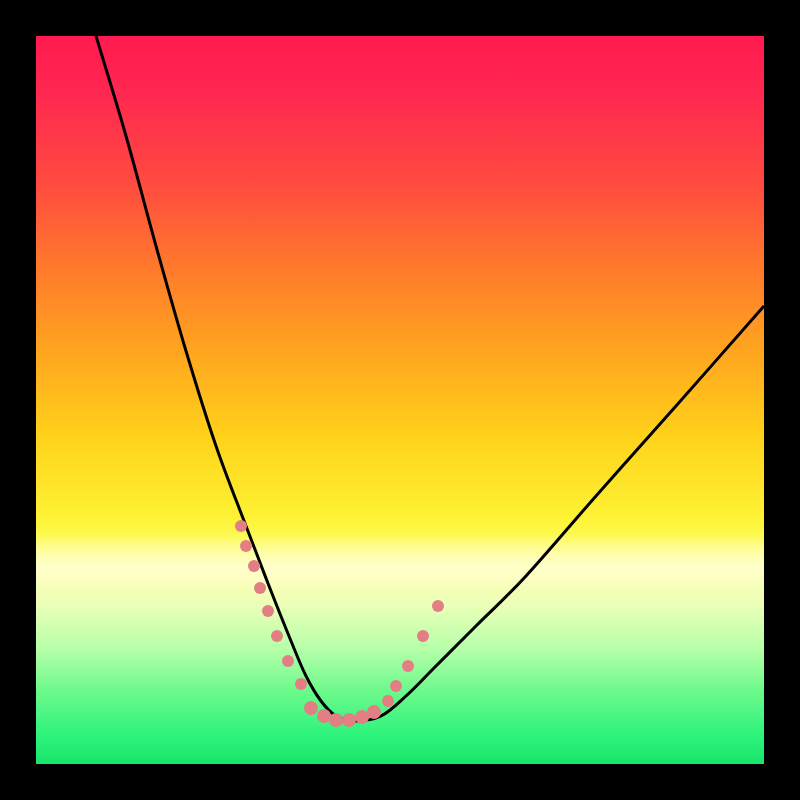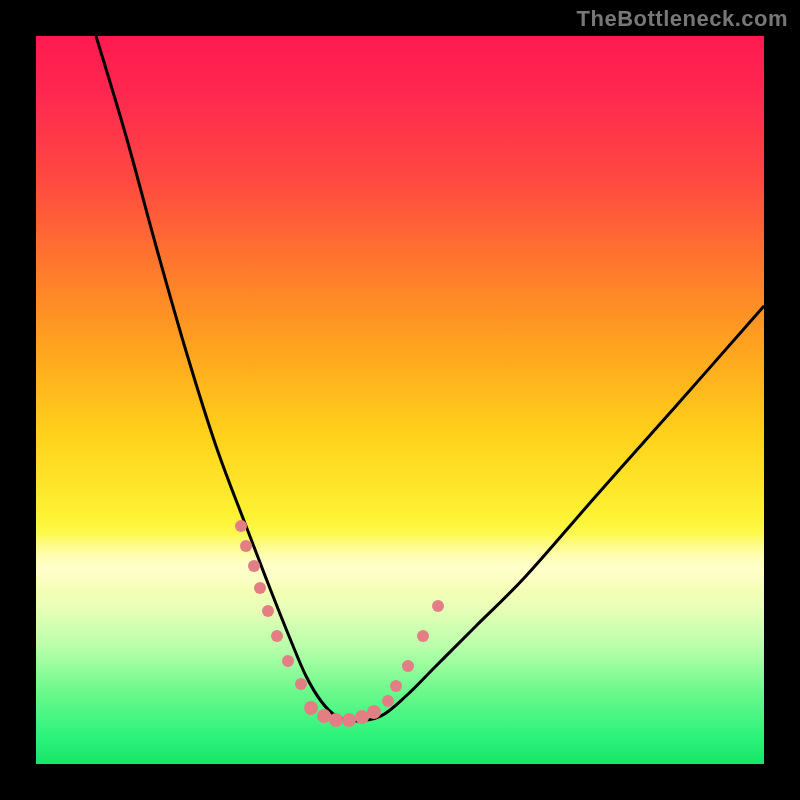--- a/index.html
+++ b/index.html
@@ -49,21 +49,20 @@
   svg.curves{position:absolute;left:0;top:0;width:728px;height:728px;pointer-events:none;}
   .curve{fill:none;stroke:#000;stroke-width:3;}
   .thin{stroke-width:1.6;}
   .dot{fill:#e37e84;}
   svg.dl{pointer-events:none;}
 </style>
 </head>
 <body>
 
 <div class="stage">
-  <div class="watermark">TheBottleneck.com</div>
   <div class="inner">
     <div class="pale"></div>
     <svg class="curves" viewBox="0 0 728 728">
       <path id="main-curve" class="curve" d="M 60 0 C 65.4 18, 79.2 62.2, 90 100 C 100.8 137.8, 109.2 171.3, 120 210 C 130.8 248.7, 139.2 279, 150 315 C 160.8 351, 169.2 378.5, 180 410 C 190.8 441.5, 200.1 463.9, 210 490 C 219.9 516.1, 226.9 534.3, 235 555 C 243.1 575.7, 248.7 589.7, 255 605 C 261.3 620.3, 264.6 629.2, 270 640 C 275.4 650.8, 279.6 657.8, 285 665 C 290.4 672.2, 293.7 676.4, 300 680 C 306.3 683.6, 311.9 685, 320 685 C 328.1 685, 336 684.5, 345 680 C 354 675.5, 360.1 669, 370 660 C 379.9 651, 387.4 642.6, 400 630 C 412.6 617.4, 423.8 606.2, 440 590 C 456.2 573.8, 468.4 563.4, 490 540 C 511.6 516.6, 533 490.6, 560 460 C 587 429.4, 609.76 404.2, 640 370 C 670.24 335.8, 712.16 288, 728 270"></path>
       <path id="thin-curve" class="curve thin" d="M 320 685 C 324.5 684.1, 336 684.5, 345 680 C 354 675.5, 360.1 669, 370 660 C 379.9 651, 387.4 642.6, 400 630 C 412.6 617.4, 423.8 606.2, 440 590 C 456.2 573.8, 468.4 563.4, 490 540 C 511.6 516.6, 533 490.6, 560 460 C 587 429.4, 609.76 404.2, 640 370 C 670.24 335.8, 712.16 288, 728 270"></path>
     </svg>
     <svg class="curves dl" viewBox="0 0 728 728">
       <g id="dots">
           <circle cx="205" cy="490" r="6" class="dot"></circle>
           <circle cx="210" cy="510" r="6" class="dot"></circle>

